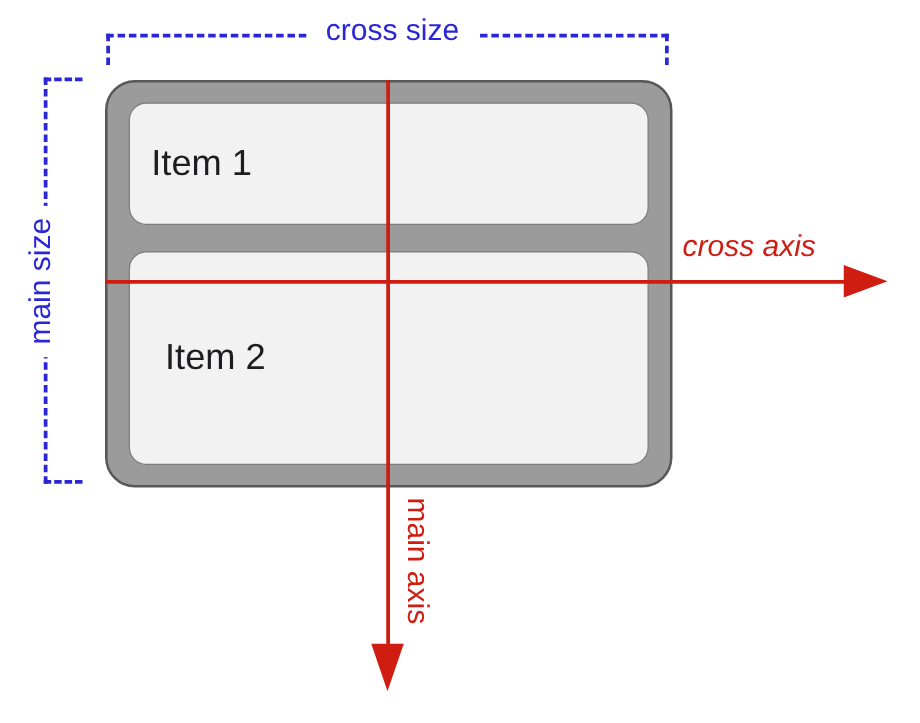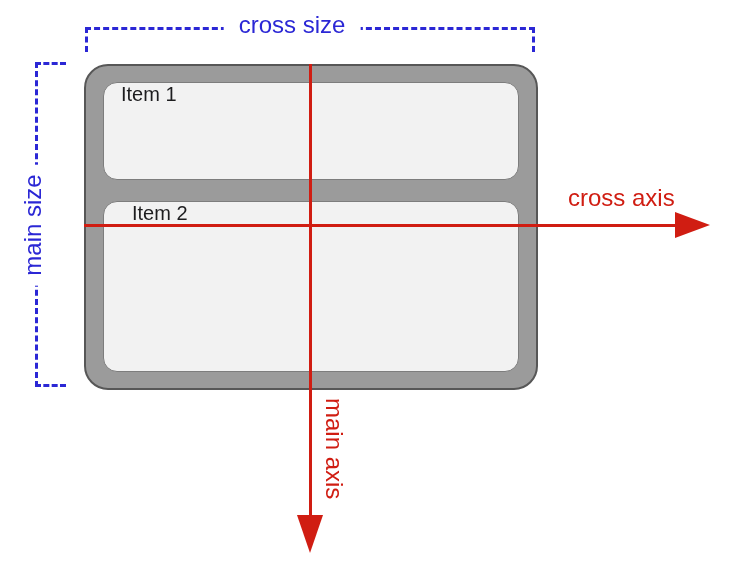--- a/index.html
+++ b/index.html
@@ -36,21 +36,21 @@
     border-top:3px dashed var(--blue);
     border-bottom:3px dashed var(--blue);
   }
   .measure-label{
     color:var(--blue);
     font-size:24px;line-height:1.2;
     background:var(--background);
     white-space:nowrap;
   }
   .cross-size-label{
-    left:292px;top:11px;
+    left:314px;top:11px;
     transform:translateX(-50%);
     padding:0 15px;
   }
   .main-size-label{
     left:33px;top:225px;
     transform:translate(-50%,-50%) rotate(-90deg);
     padding:0 10px;
   }
 
   
@@ -59,24 +59,24 @@
     background:var(--container-fill);
     border:2px solid var(--container-border);
     border-radius:24px;
     padding:16px 17px;
     display:flex;flex-direction:column;gap:21px;
   }
   .flex-item{
     background:var(--item-fill);
     border:1.5px solid var(--item-border);
     border-radius:14px;
-    display:flex;align-items:flex-start;
+    display:flex;align-items:center;
     padding-left:17px;
     color:var(--item-text);
-    font-size:20px;
+    font-size:29px;
   }
   .flex-item.item-1{height:98px;flex:none;}
   .flex-item.item-2{flex:1;padding-left:28px;}
 
   
   .axis-vline{
     left:308.5px;top:64px;width:3px;height:453px;
     background:var(--red);
   }
   .axis-hline{
@@ -93,21 +93,21 @@
     left:675px;top:212px;width:0;height:0;
     border-top:13px solid transparent;
     border-bottom:13px solid transparent;
     border-left:35px solid var(--red);
   }
   .axis-label{
     color:var(--red);
     font-size:24px;line-height:1.2;
     white-space:nowrap;
   }
-  .cross-axis-label{left:568px;top:184px;}
+  .cross-axis-label{left:546px;top:184px;font-style:italic;}
   .main-axis-label{
     left:319px;top:398px;
     writing-mode:vertical-rl;text-orientation:mixed;
   }
 </style>
 </head>
 <body>
 
 <div class="canvas">
 

